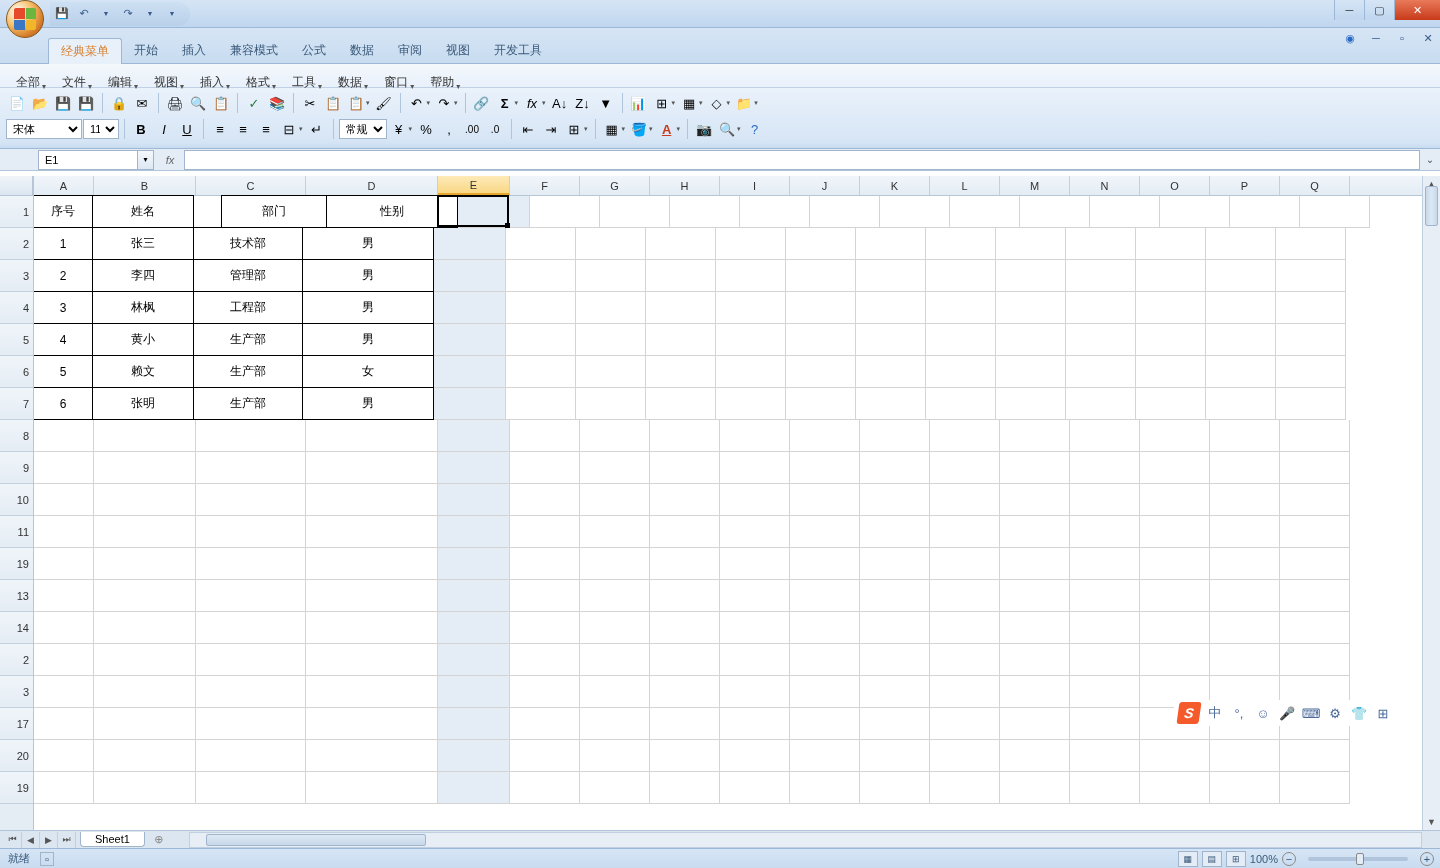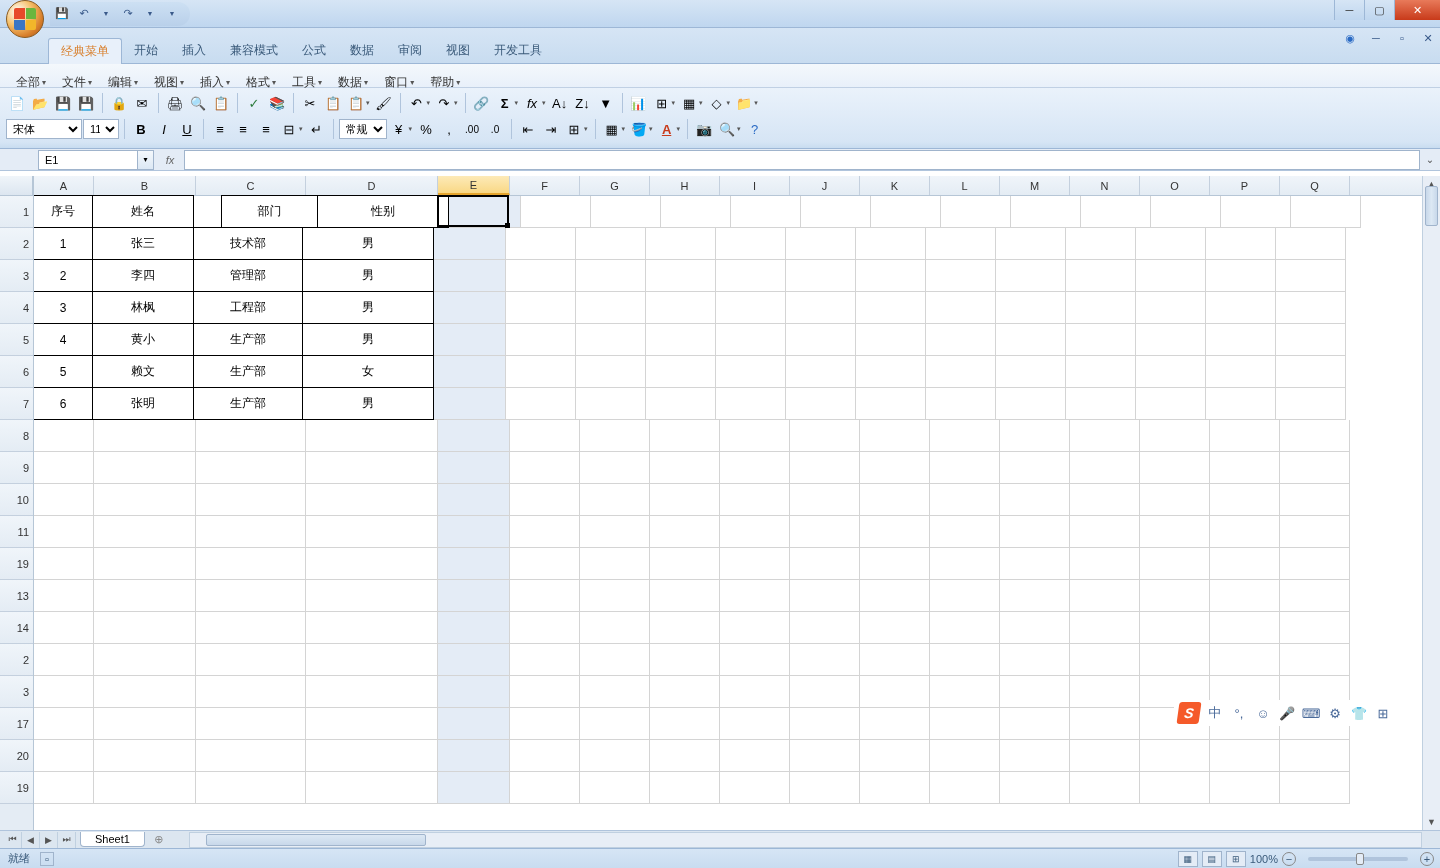--- a/index.html
+++ b/index.html
@@ -25,21 +25,21 @@
 
 
 .ribbon-tabs { height:36px; background:linear-gradient(#d6e5f5,#c8dcf0); display:flex; align-items:flex-end; padding-left:48px; border-bottom:1px solid #9db7d6; position:relative; }
 .tab { padding:4px 12px; font-size:12px; color:#3a5a7a; cursor:pointer; }
 .tab.active { background:#e8f0fa; border:1px solid #9db7d6; border-bottom:none; border-radius:3px 3px 0 0; color:#d87e2a; margin-bottom:-1px; }
 .ribbon-right-ctrls { position:absolute; right:4px; top:2px; display:flex; gap:10px; }
 .ribbon-right-ctrls span { width:16px; height:16px; font-size:11px; color:#3a5a8a; display:flex; align-items:center; justify-content:center; }
 
 
 .menu-row { height:24px; background:linear-gradient(#f4f8fc,#e8f0fa); display:flex; align-items:center; padding-left:8px; border-bottom:1px solid #c0d0e4; }
-.menu-item { padding:2px 8px; font-size:12px; color:#333; display:flex; align-items:center; gap:2px;margin-top:13px; }
+.menu-item { padding:2px 8px; font-size:12px; color:#333; display:flex; align-items:flex-end; gap:2px;margin-top:13px; }
 .menu-item .dd { font-size:8px; color:#555; }
 
 
 .toolbar-container { background:linear-gradient(#eaf2fb,#d6e5f5 90%,#c8dcf0); padding:2px 6px 6px; border-bottom:1px solid #9db7d6; }
 .toolbar { display:flex; align-items:center; height:26px; gap:1px; }
 .tb-btn { width:22px; height:22px; display:flex; align-items:center; justify-content:center; font-size:13px; border:1px solid transparent; border-radius:2px; cursor:pointer; }
 .tb-sep { width:1px; height:20px; background:#b0c4dc; margin:0 4px; }
 .tb-dd { font-size:7px; color:#555; margin-left:-2px; margin-right:2px; align-self:center; }
 .font-select, .size-select, .style-select { height:20px; font-size:11px; background:#fff; border:1px solid #a0b4cc; padding:0 2px; }
 .font-select { width:76px; }
@@ -328,21 +328,21 @@
         <div class="col-hdr" style="width: 70px;">M</div>
         <div class="col-hdr" style="width: 70px;">N</div>
         <div class="col-hdr" style="width: 70px;">O</div>
         <div class="col-hdr" style="width: 70px;">P</div>
         <div class="col-hdr" style="width: 70px;">Q</div>
       </div>
     <div class="cells" id="cells-container">
         <div class="cell-row">
           <div class="cell bordered" style="width: 60px;">序号</div>
           <div class="cell bordered" style="width: 102px;">姓名</div>
-          <div class="cell bordered" style="width: 97px; margin-left: 27px;">部门</div>
+          <div class="cell bordered" style="width: 106px; margin-left: 27px;">部门</div>
           <div class="cell bordered" style="width: 132px;">性别</div>
           <div class="cell colE" style="width: 72px;"></div>
           <div class="cell" style="width: 70px;"></div>
           <div class="cell" style="width: 70px;"></div>
           <div class="cell" style="width: 70px;"></div>
           <div class="cell" style="width: 70px;"></div>
           <div class="cell" style="width: 70px;"></div>
           <div class="cell" style="width: 70px;"></div>
           <div class="cell" style="width: 70px;"></div>
           <div class="cell" style="width: 70px;"></div>

